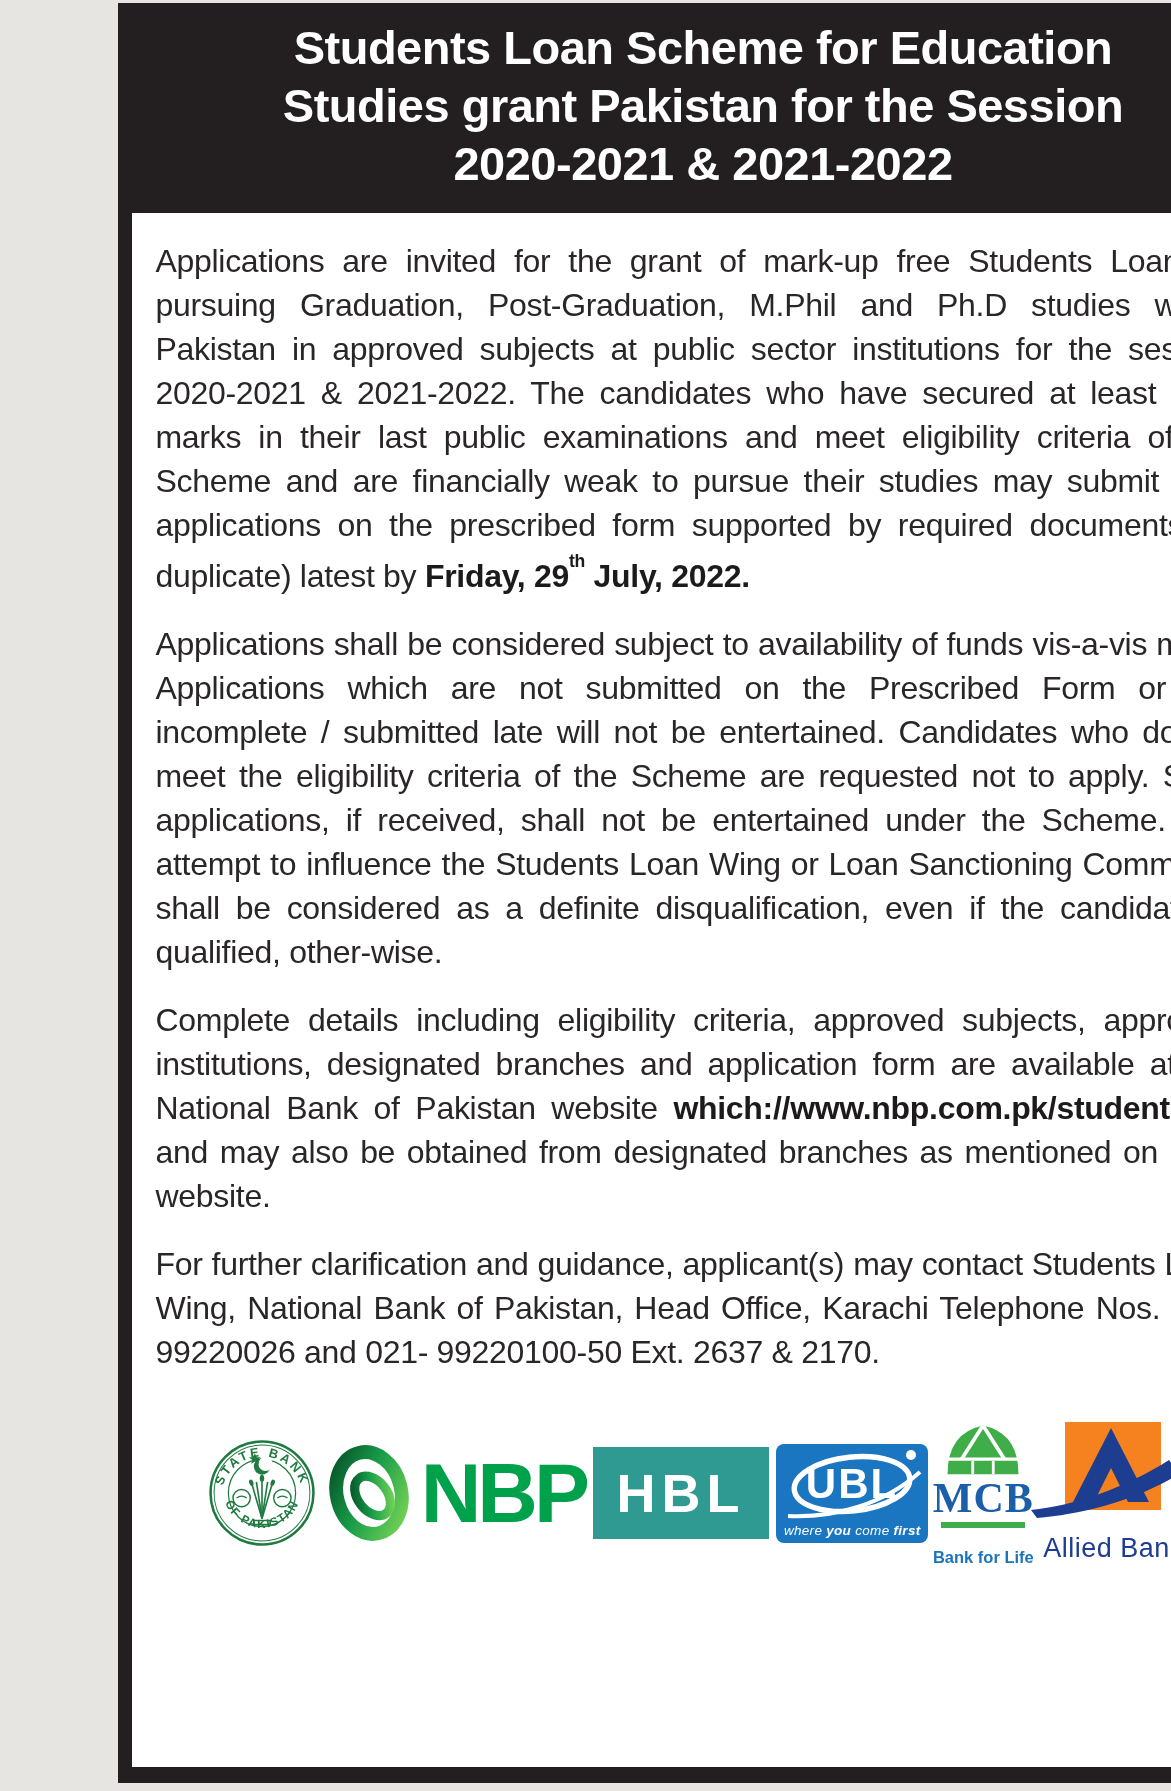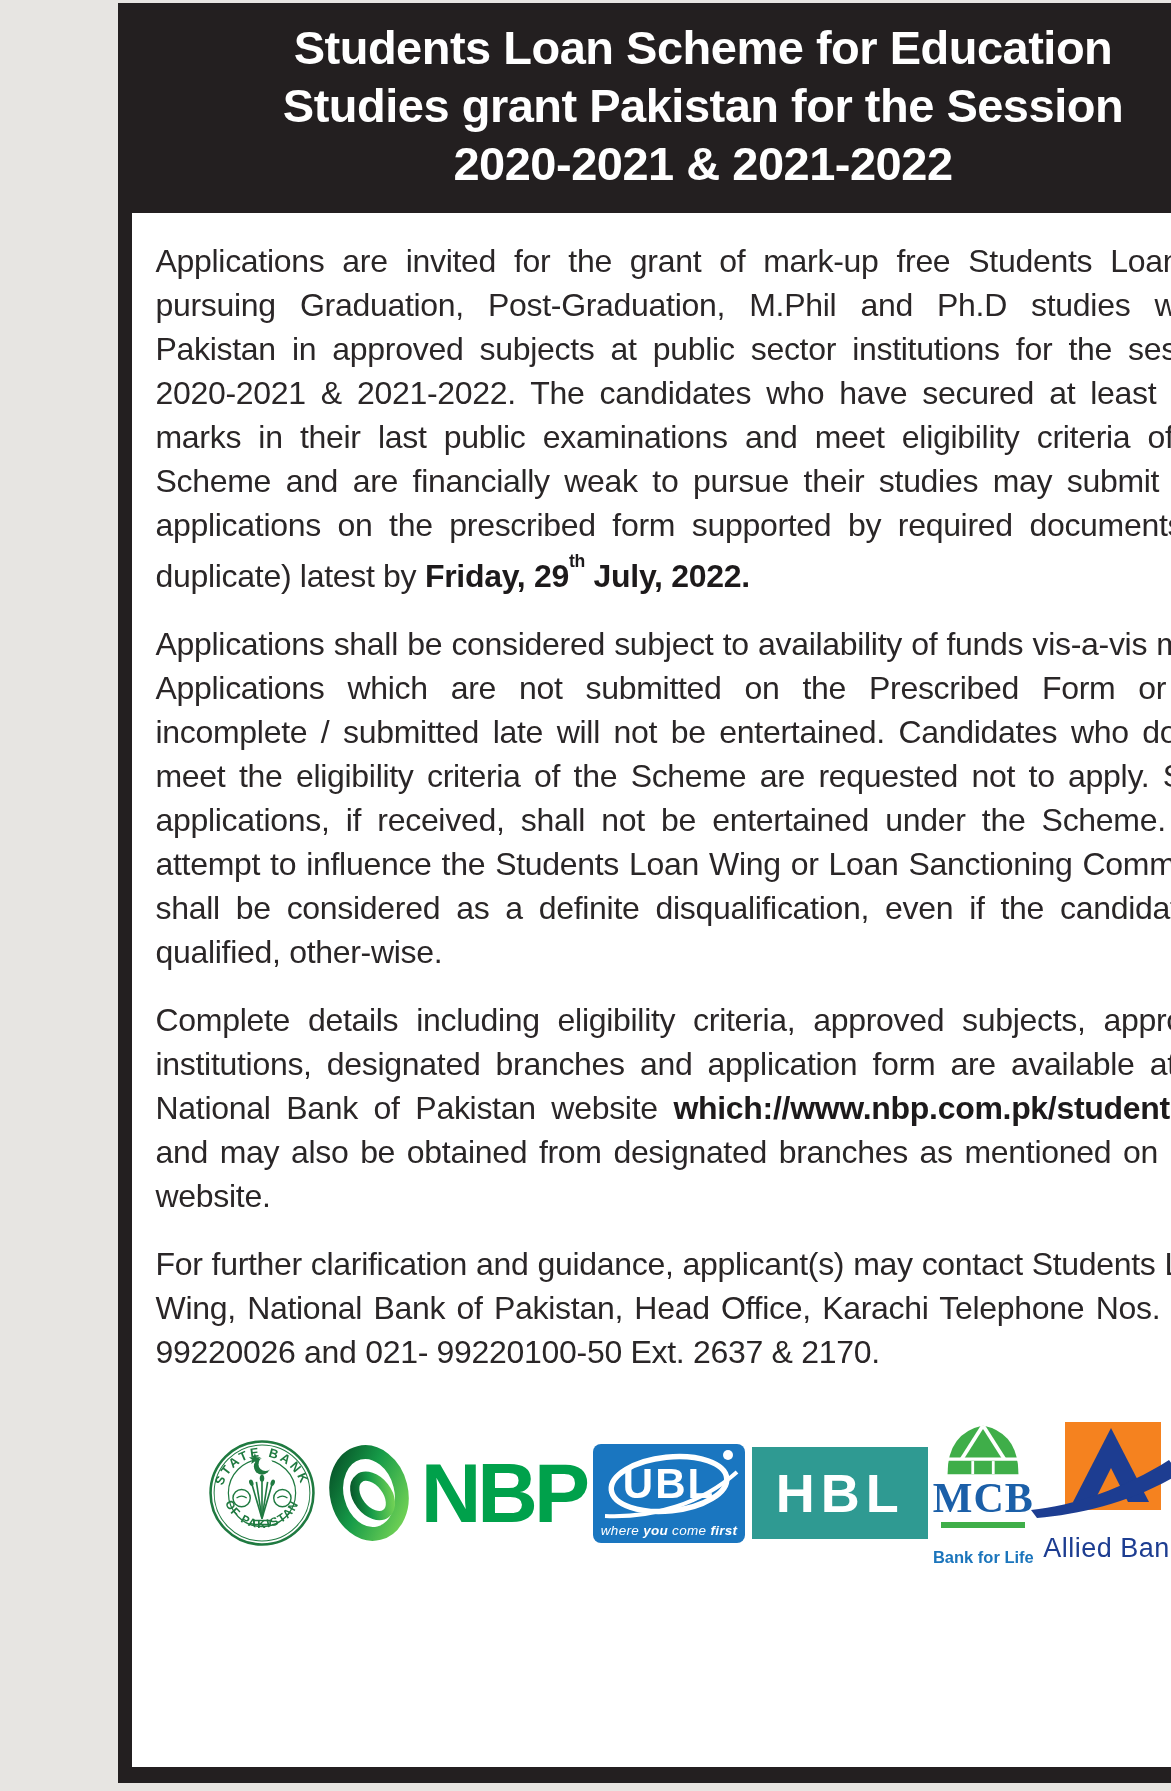--- a/index.html
+++ b/index.html
@@ -134,32 +134,32 @@
               </linearGradient>
             </defs>
             <g transform="rotate(-14 50 54)">
               <ellipse cx="50" cy="54" rx="35" ry="45" fill="none" stroke="url(#nbpg)" stroke-width="15"></ellipse>
               <ellipse cx="53" cy="58" rx="16" ry="24" fill="none" stroke="url(#nbpg)" stroke-width="10" transform="rotate(-24 53 58)"></ellipse>
             </g>
           </svg>
           <span class="nbp-label">NBP</span>
         </div>
 
+        <div class="logo logo-hbl">
+          <span>HBL</span>
+        </div>
+
         <div class="logo logo-ubl">
           <svg width="152" height="80" viewBox="0 0 152 80">
             <ellipse cx="76" cy="40" rx="58" ry="27" fill="none" stroke="#ffffff" stroke-width="5.5" transform="rotate(-6 76 40)"></ellipse>
             <path d="M 12,72 C 60,74 108,60 144,28" fill="none" stroke="#ffffff" stroke-width="4"></path>
             <circle cx="135" cy="11" r="5" fill="#ffffff"></circle>
             <text x="76" y="54" text-anchor="middle" font-family="Liberation Sans, sans-serif" font-size="42" font-weight="bold" fill="#ffffff" letter-spacing="2">UBL</text>
           </svg>
           <div class="ubl-tagline"><span>where </span><b>you</b><span> come </span><b>first</b></div>
-        </div>
-
-        <div class="logo logo-hbl">
-          <span>HBL</span>
         </div>
 
         <div class="logo logo-mcb">
           <svg width="84" height="56" viewBox="0 0 84 60">
             <path d="M 4,58 Q 4,14 42,6 Q 80,14 80,58 Z" fill="#3fae49"></path>
             <line x1="42" y1="6" x2="19" y2="42" stroke="#ffffff" stroke-width="4"></line>
             <line x1="42" y1="6" x2="65" y2="42" stroke="#ffffff" stroke-width="4"></line>
             <line x1="2" y1="42" x2="82" y2="42" stroke="#ffffff" stroke-width="3.5"></line>
             <line x1="31" y1="44" x2="31" y2="58" stroke="#ffffff" stroke-width="3"></line>
             <line x1="53" y1="44" x2="53" y2="58" stroke="#ffffff" stroke-width="3"></line>

